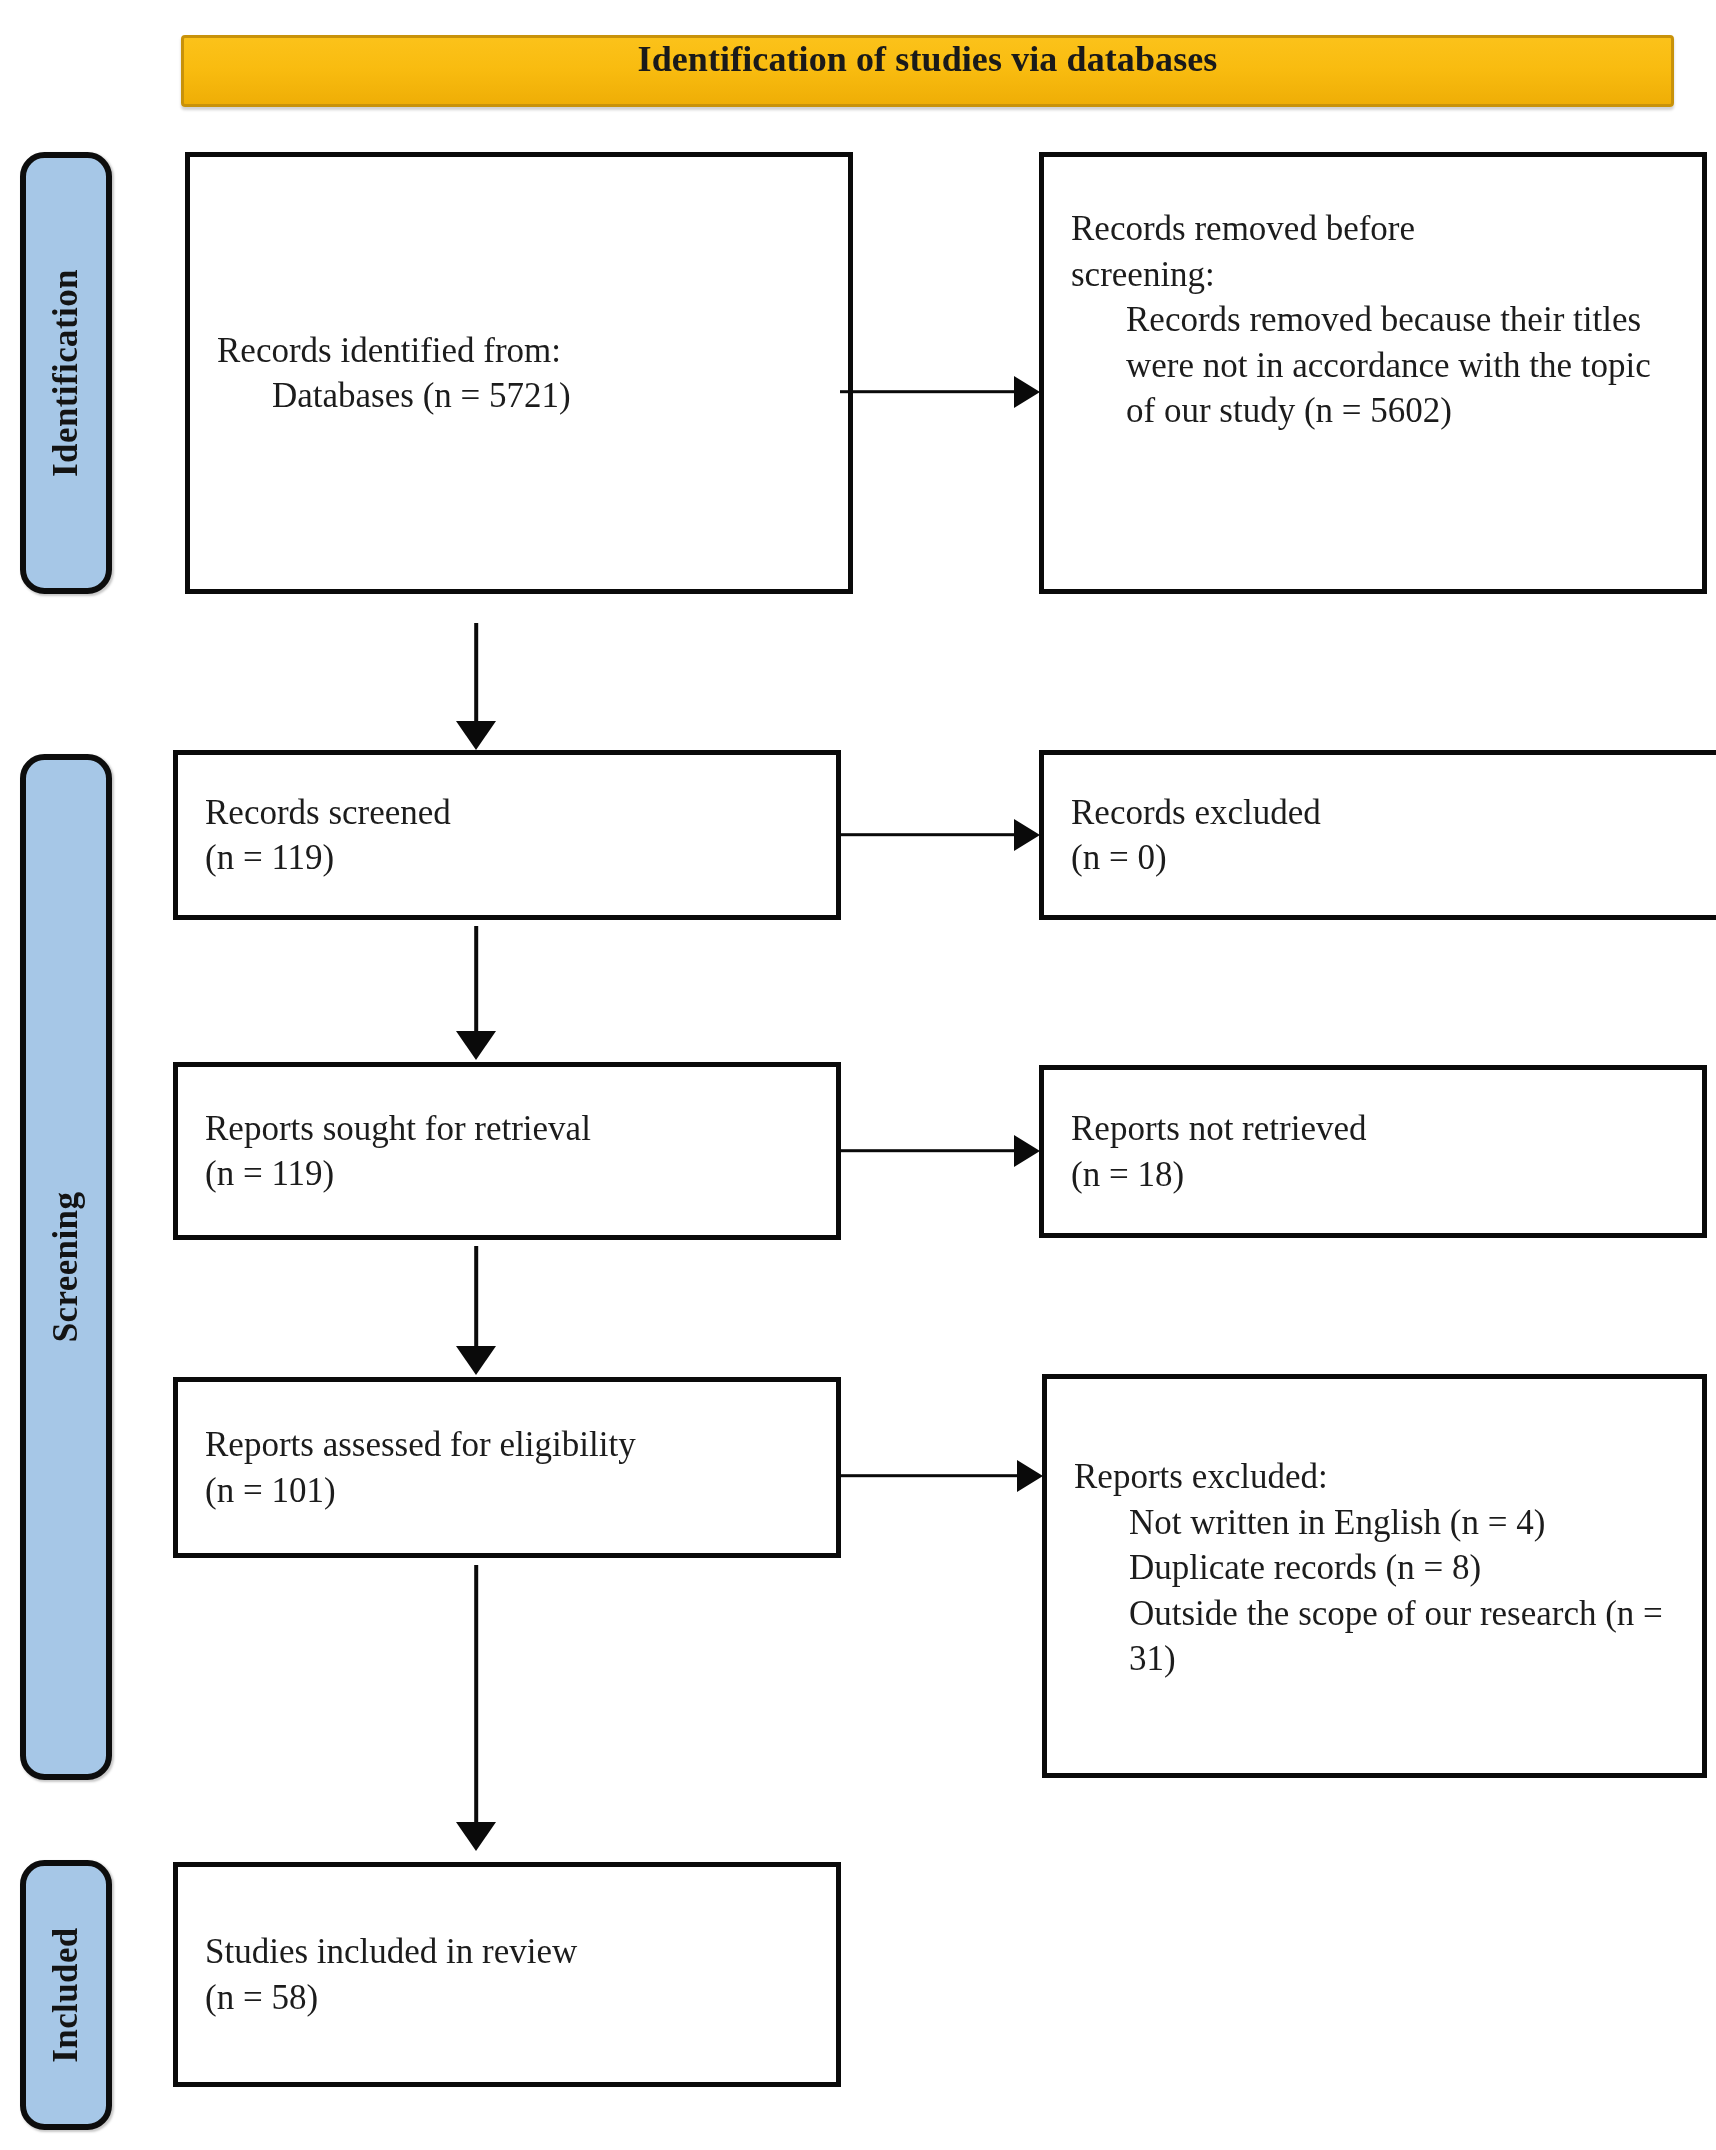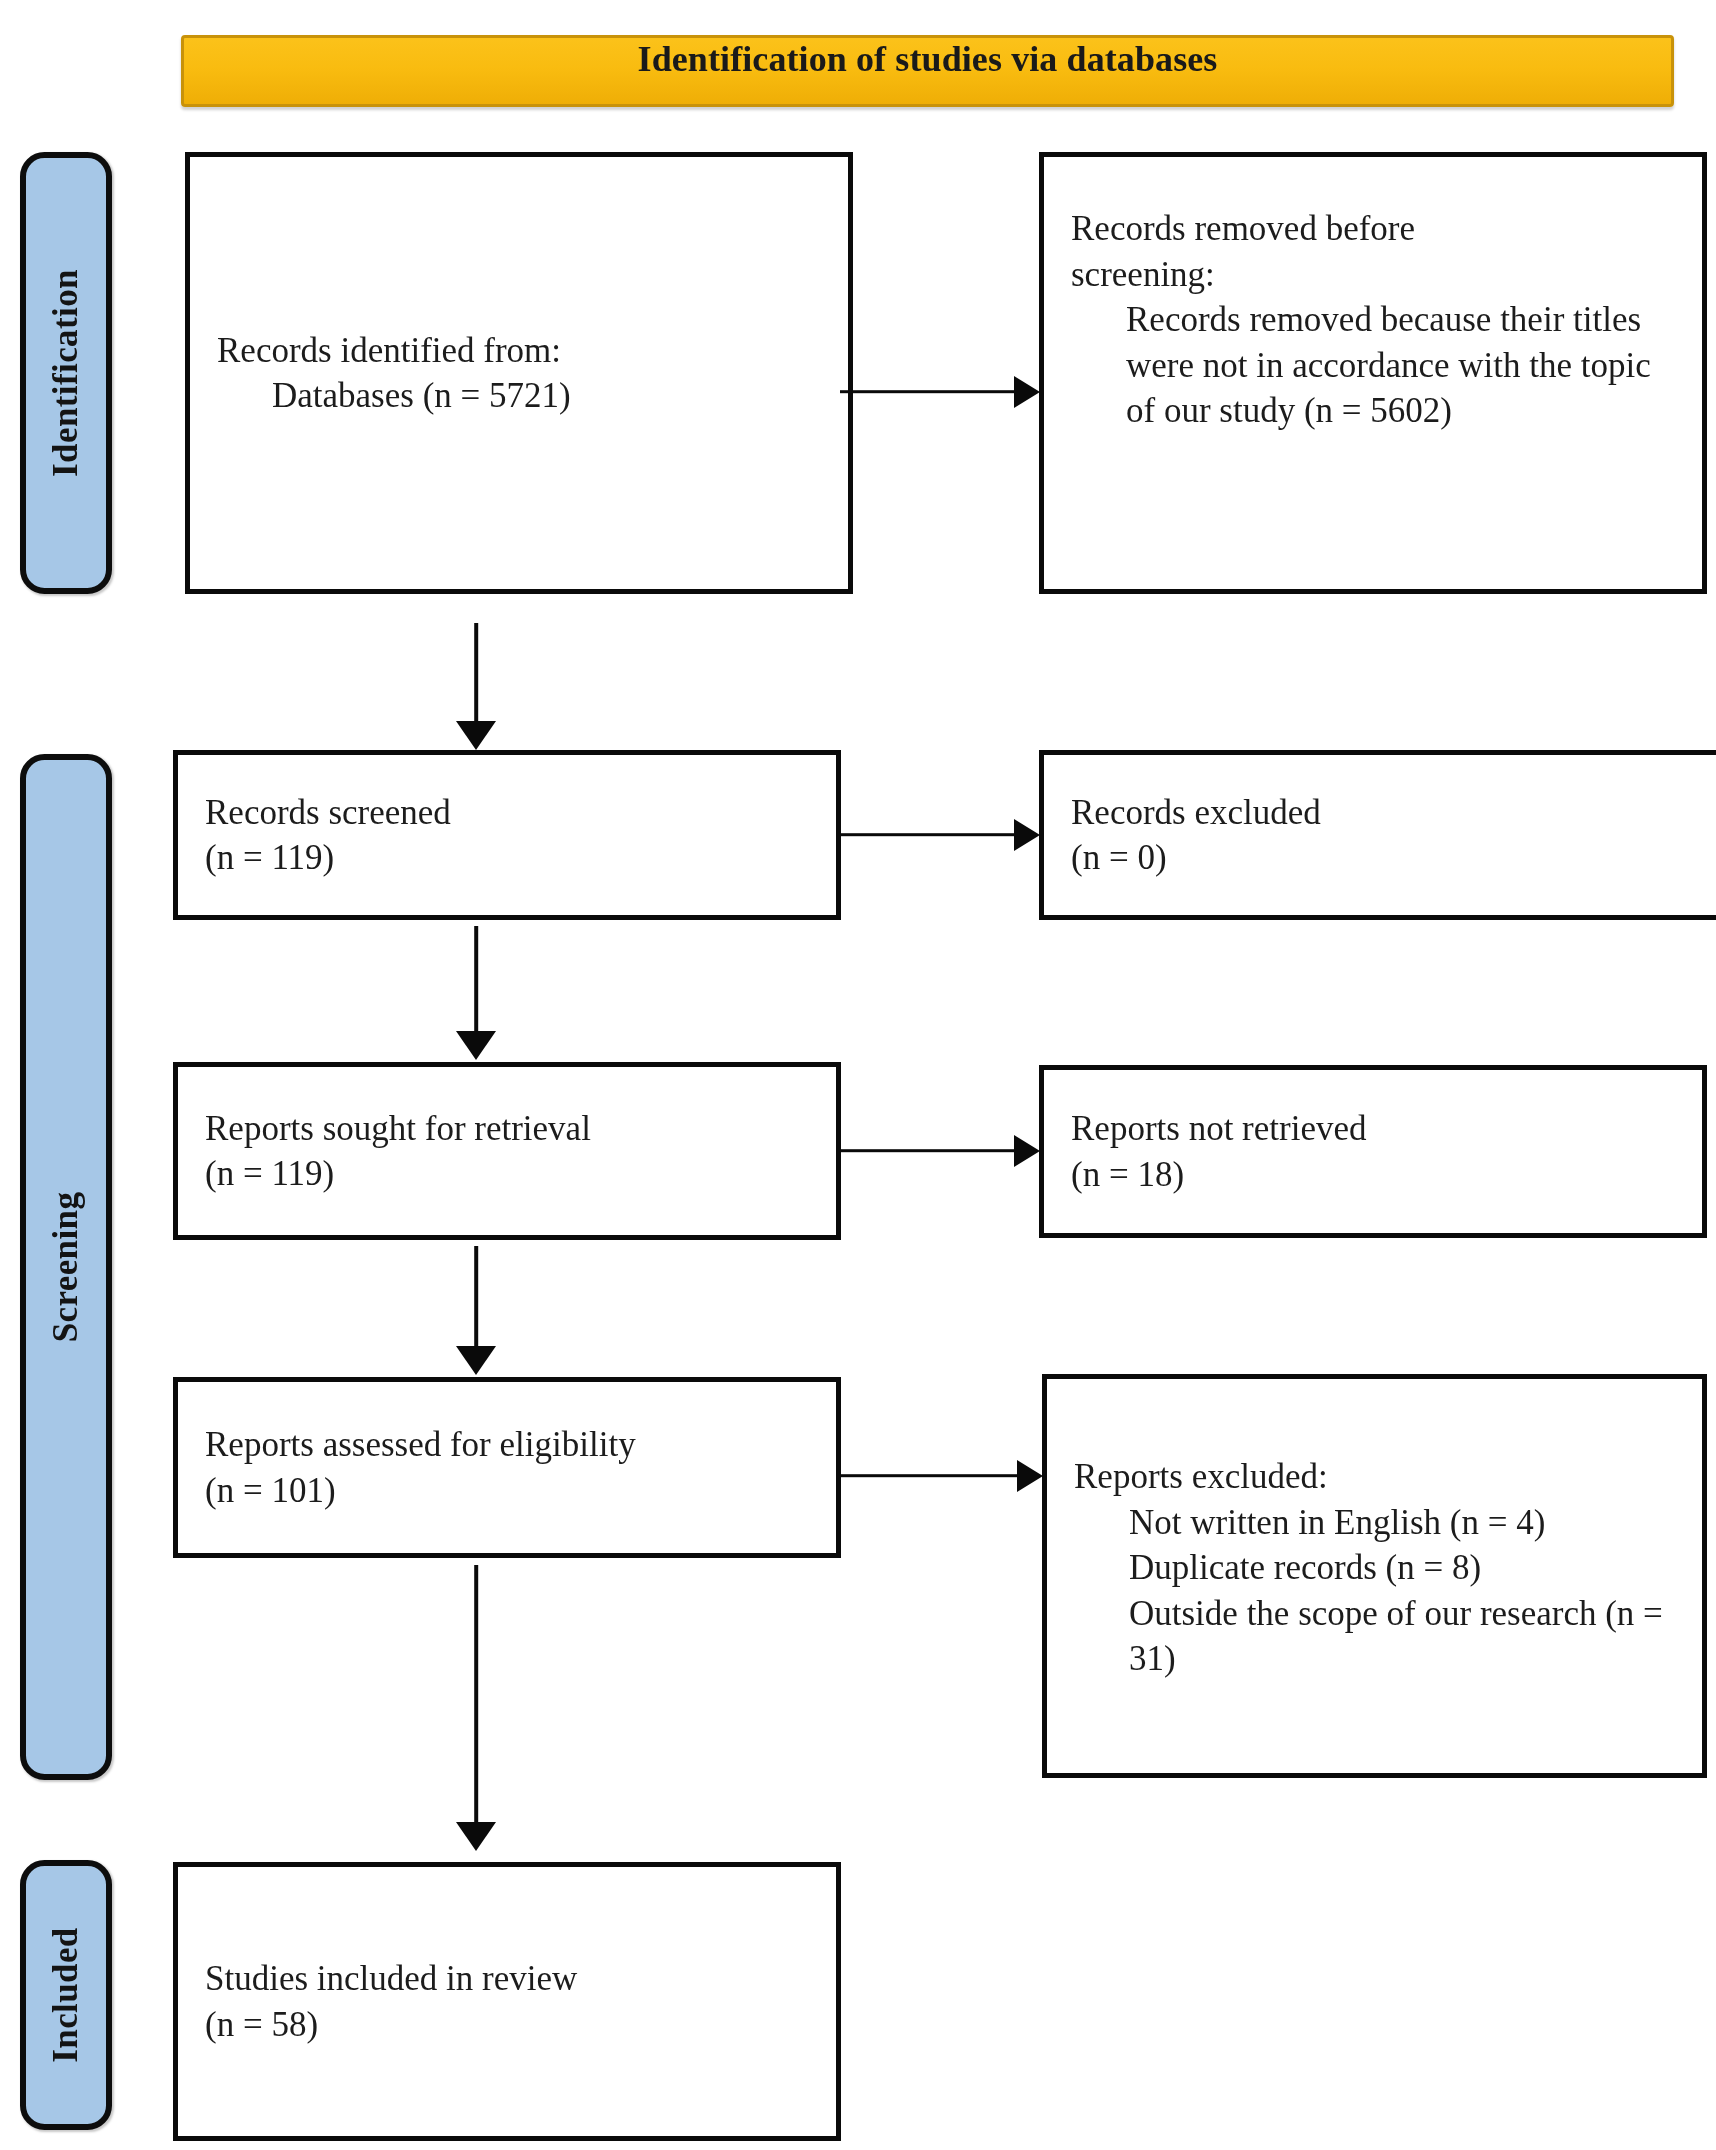--- a/index.html
+++ b/index.html
@@ -227,19 +227,19 @@
   <div class="arrow-h" style="left:840px; top:1459px; width:203px; height:33px;">
     <div class="shaft" style="width:181px;"></div>
     <div class="head"></div>
   </div>
 
   <div class="arrow-v" style="left:456px; top:1565px; width:40px; height:286px;">
     <div class="shaft" style="height:259px;"></div>
     <div class="head"></div>
   </div>
 
-  <div class="box" style="left:173px; top:1862px; width:668px; height:279px;">
+  <div class="box" style="left:173px; top:1862px; width:668px; height:225px;">
     <p>Studies included in review</p>
     <p>(n = 58)</p>
   </div>
 
 </div>
 
 
 </body></html>

